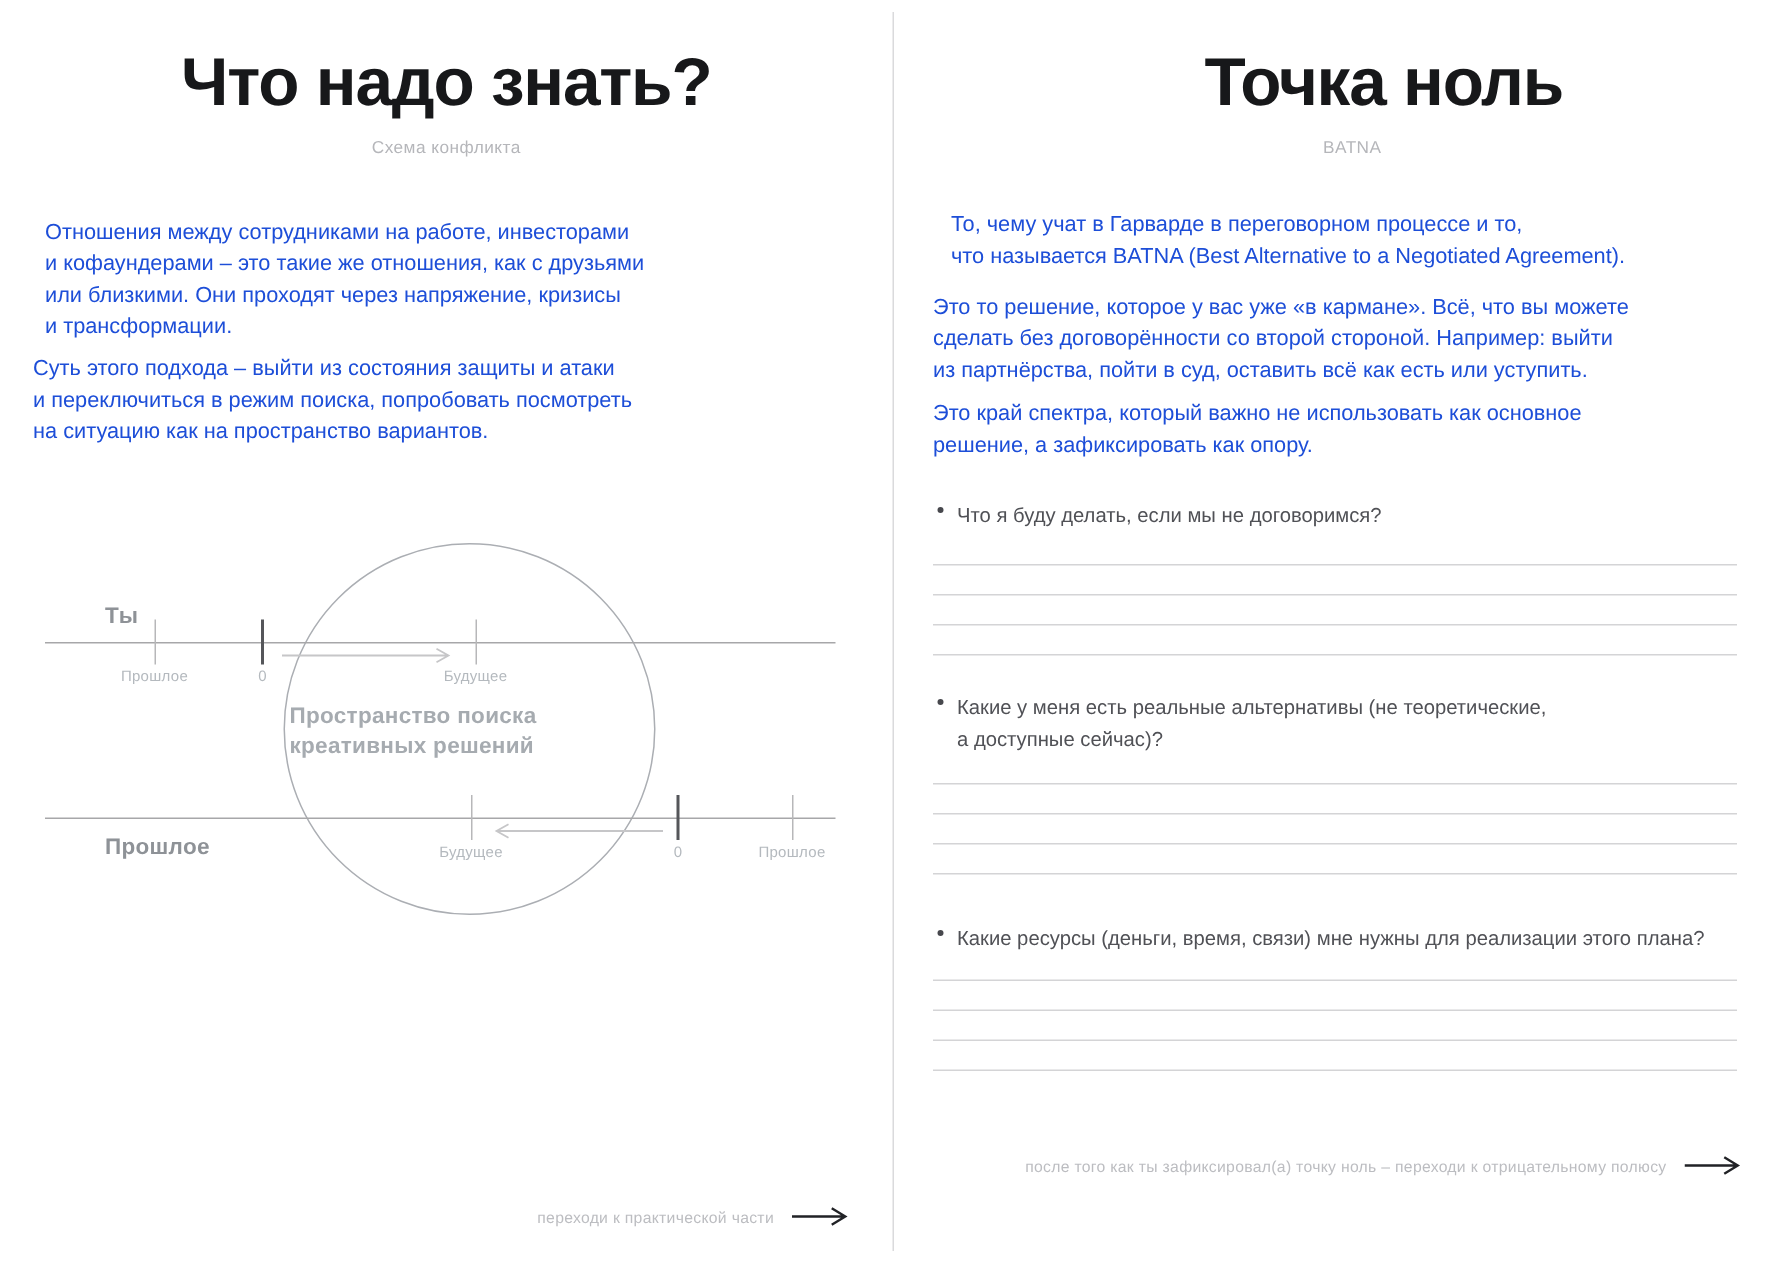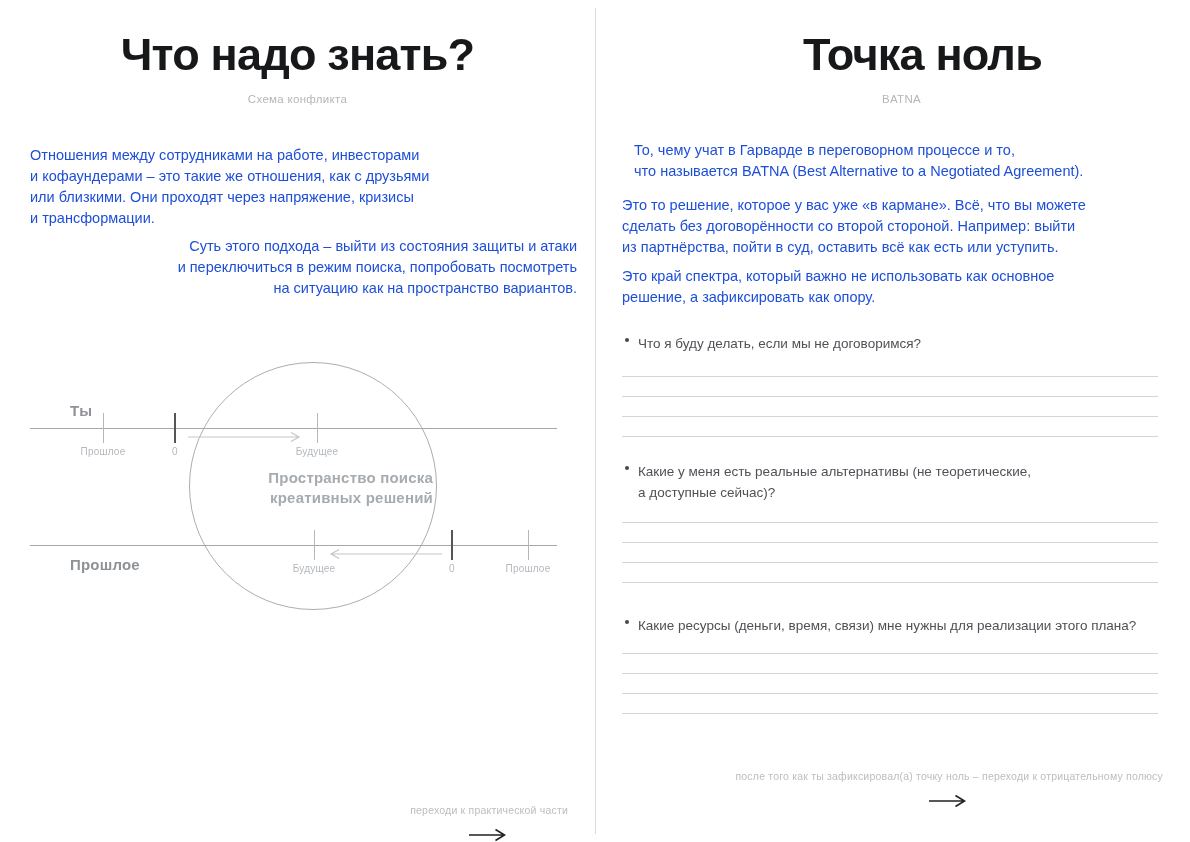--- a/index.html
+++ b/index.html
@@ -11,41 +11,41 @@
   .para{font-size:14.5px;line-height:21px;color:#1d4ed8;white-space:pre-line;}
   .q-text{font-size:13.5px;line-height:21px;color:#505156;white-space:pre-line;}
   .bullet{width:4px;height:4px;border-radius:50%;background:#47484d;}
   .ans-line{width:536px;border-top:1px solid #d4d4d6;height:0;}
   .axis{height:1px;background:#a7a7a9;width:527px;}
   .tick{width:1px;height:30px;background:#b7b7b9;}
   .tick-dark{width:2px;height:30px;background:#55565a;}
   .tick-label{font-size:10px;color:#b4b9be;text-align:center;width:90px;letter-spacing:0.2px;}
   .side-label{font-size:15px;font-weight:700;color:#8e9297;letter-spacing:0.2px;margin-left:40px;}
   .circle{width:248px;height:248px;border:1.5px solid #abaeb3;border-radius:50%;box-sizing:border-box;background:transparent;}
-  .circle-text{font-size:15px;font-weight:700;color:#a6abb0;text-align:right;line-height:20px;white-space:pre-line;letter-spacing:0.2px;}
-  .footer{display:flex;align-items:center;gap:12px;flex-direction:column;}
+  .circle-text{font-size:15px;font-weight:700;color:#a6abb0;text-align:left;line-height:20px;white-space:pre-line;letter-spacing:0.2px;}
+  .footer{display:flex;align-items:flex-end;gap:12px;}
   .footer-text{font-size:10.5px;color:#bcbdc1;letter-spacing:0.2px;white-space:nowrap;}
   .divider{width:1px;background:#dadadc;}
   svg{display:block;}
 </style>
 </head>
 <body>
 
 <div class="page">
 
   <div class="abs divider" style="left:595px;top:8px;height:826px;"></div>
 
   <div class="abs title" style="left:0;top:30px;width:595px;">Что надо знать?</div>
   <div class="abs subtitle" style="left:0;top:93px;width:595px;">Схема конфликта</div>
 
   <div class="abs para" style="left:30px;top:145px;width:545px;">Отношения между сотрудниками на работе, инвесторами
 и кофаундерами – это такие же отношения, как с друзьями
 или близкими. Они проходят через напряжение, кризисы
 и трансформации.</div>
-  <div class="abs para" style="left:32px;top:236px;width:545px;text-align:right;">Суть этого подхода – выйти из состояния защиты и атаки
+  <div class="abs para" style="left:22px;top:236px;width:545px;">Суть этого подхода – выйти из состояния защиты и атаки
 и переключиться в режим поиска, попробовать посмотреть
 на ситуацию как на пространство вариантов.</div>
 
   <div class="abs" style="left:0;top:350px;width:595px;height:280px;">
 
     <div class="abs circle" style="left:189px;top:12px;"></div>
     <div class="abs circle-text" style="left:193px;top:118px;width:240px;">Пространство поиска
 креативных решений</div>
 
     <div class="abs side-label" style="left:30px;top:52px;">Ты</div>

